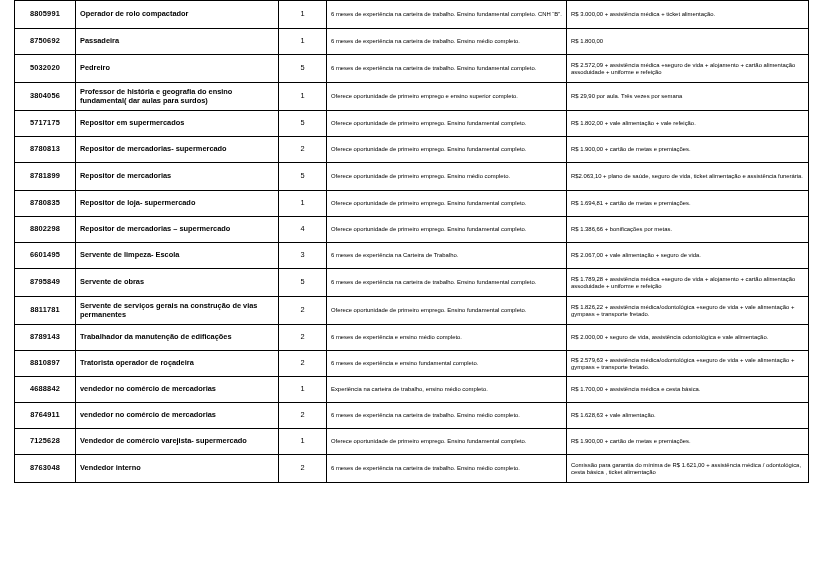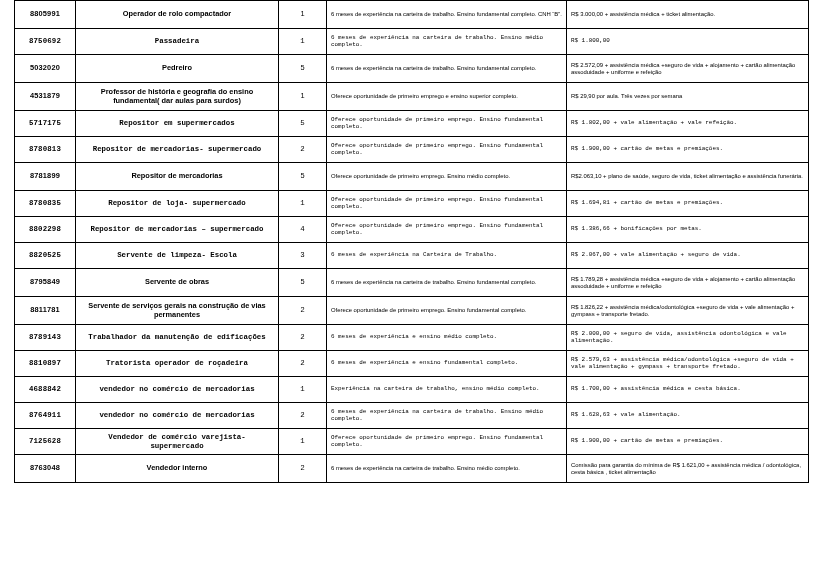--- a/index.html
+++ b/index.html
@@ -44,21 +44,21 @@
   col.c-req   { width: 240px; }
   col.c-sal   { width: 242px; }
 
   td.cell-code {
     text-align: center;
     font-size: 7.4px;
     font-weight: bold;
     letter-spacing: 0.15px;
   }
   td.cell-title {
-    text-align: center;
+    text-align: left;
     font-size: 7.4px;
     font-weight: bold;
     padding-left: 6px;
   }
   td.cell-qty {
     text-align: center;
     font-size: 7.4px;
     font-weight: normal;
   }
   td.cell-req {
@@ -69,21 +69,21 @@
     line-height: 1.35;
   }
   td.cell-sal {
     text-align: left;
     font-size: 5.9px;
     font-weight: normal;
     padding-left: 4px;
     line-height: 1.35;
   }
   tr.row-h1 td { height: 28px; }
-  tr.row-h2 td { height: 26px; font-family: Liberation Mono, monospace; }
+  tr.row-h2 td { height: 26px; }
 </style>
 </head>
 <body>
 
 <div class="page">
   <table class="vacancy-table">
     <colgroup>
       <col class="c-code">
       <col class="c-title">
       <col class="c-qty">
@@ -106,21 +106,21 @@
           <td class="cell-sal">R$ 1.800,00</td>
         </tr>
         <tr class="row-h1">
           <td class="cell-code">5032020</td>
           <td class="cell-title">Pedreiro</td>
           <td class="cell-qty">5</td>
           <td class="cell-req">6 meses de experiência na carteira de trabalho. Ensino fundamental completo.</td>
           <td class="cell-sal">R$ 2.572,09 + assistência médica +seguro de vida + alojamento + cartão alimentação assoduidade + uniforme e refeição</td>
         </tr>
         <tr class="row-h1">
-          <td class="cell-code">4531879</td>
+          <td class="cell-code">3804056</td>
           <td class="cell-title">Professor de história e geografia do ensino fundamental( dar aulas para surdos)</td>
           <td class="cell-qty">1</td>
           <td class="cell-req">Oferece oportunidade de primeiro emprego e ensino superior completo.</td>
           <td class="cell-sal">R$ 29,90 por aula. Três vezes por semana</td>
         </tr>
         <tr class="row-h2">
           <td class="cell-code">5717175</td>
           <td class="cell-title">Repositor em supermercados</td>
           <td class="cell-qty">5</td>
           <td class="cell-req">Oferece oportunidade de primeiro emprego. Ensino fundamental completo.</td>
@@ -148,21 +148,21 @@
           <td class="cell-sal">R$ 1.694,81 + cartão de metas e premiações.</td>
         </tr>
         <tr class="row-h2">
           <td class="cell-code">8802298</td>
           <td class="cell-title">Repositor de mercadorias – supermercado</td>
           <td class="cell-qty">4</td>
           <td class="cell-req">Oferece oportunidade de primeiro emprego. Ensino fundamental completo.</td>
           <td class="cell-sal">R$ 1.386,66 + bonificações por metas.</td>
         </tr>
         <tr class="row-h2">
-          <td class="cell-code">8820525</td>
+          <td class="cell-code">6601495</td>
           <td class="cell-title">Servente de limpeza- Escola</td>
           <td class="cell-qty">3</td>
           <td class="cell-req">6 meses de experiência na Carteira de Trabalho.</td>
           <td class="cell-sal">R$ 2.067,00 + vale alimentação + seguro de vida.</td>
         </tr>
         <tr class="row-h1">
           <td class="cell-code">8795849</td>
           <td class="cell-title">Servente de obras</td>
           <td class="cell-qty">5</td>
           <td class="cell-req">6 meses de experiência na carteira de trabalho. Ensino fundamental completo.</td>

